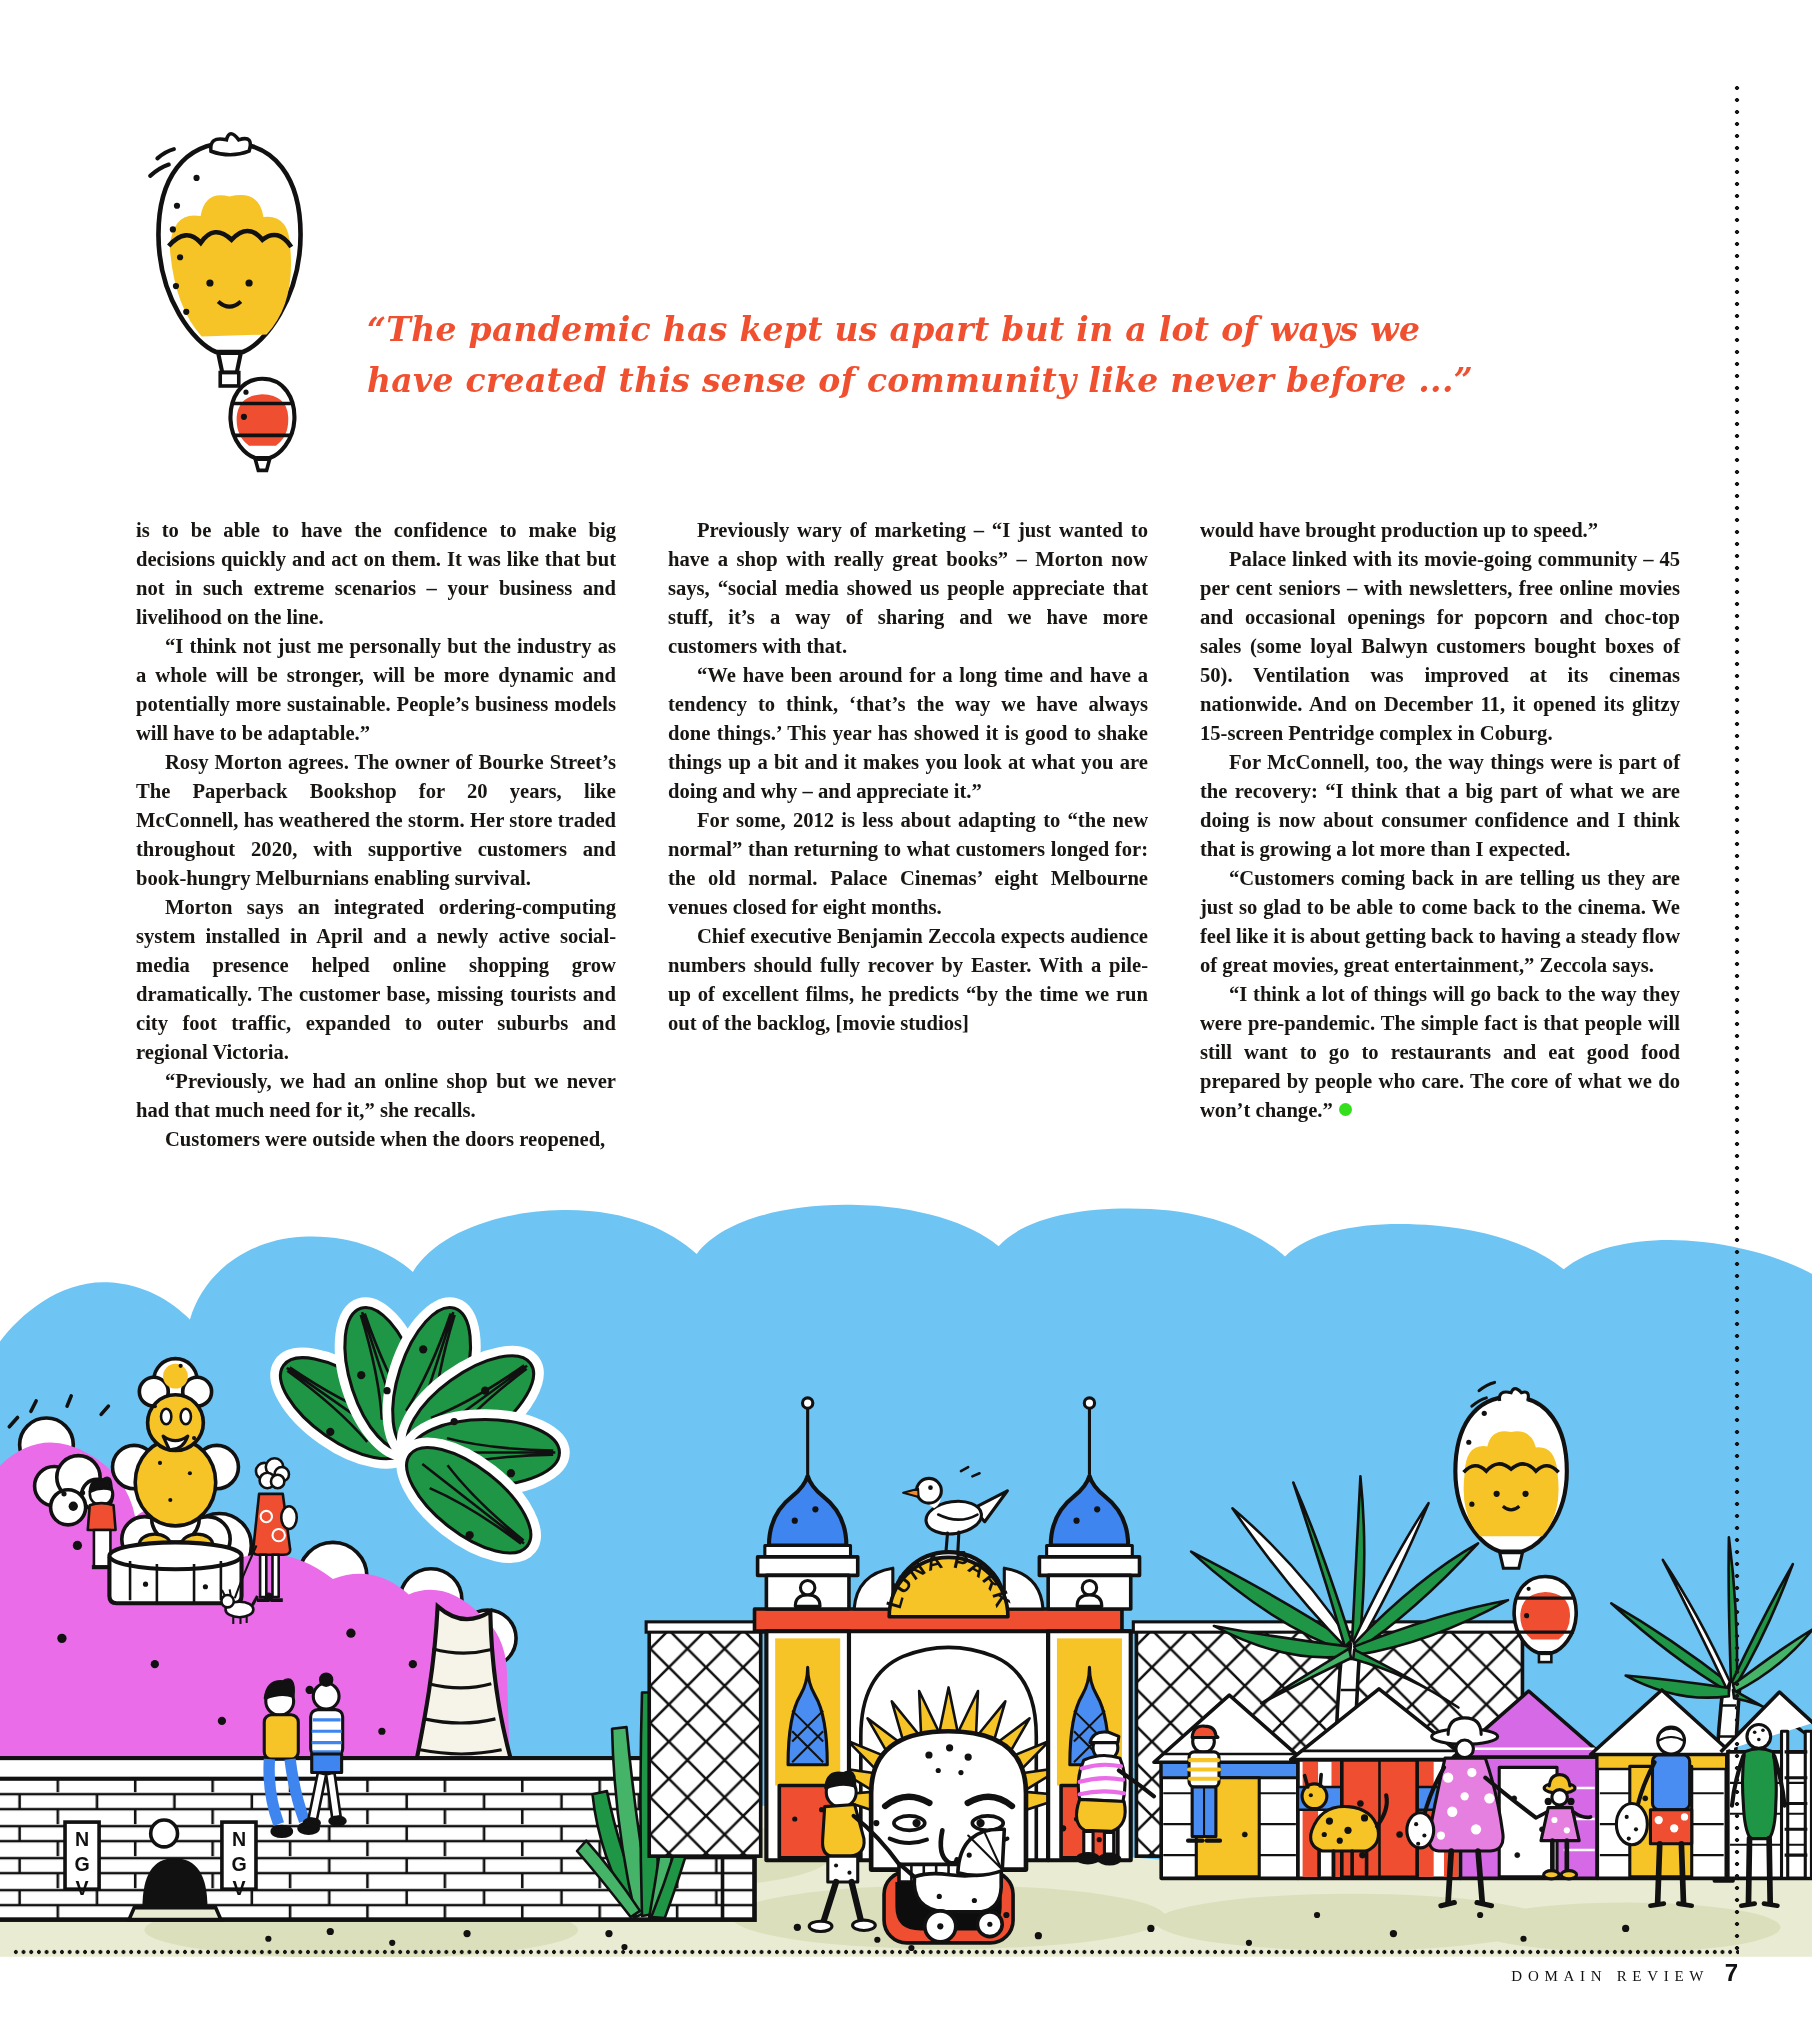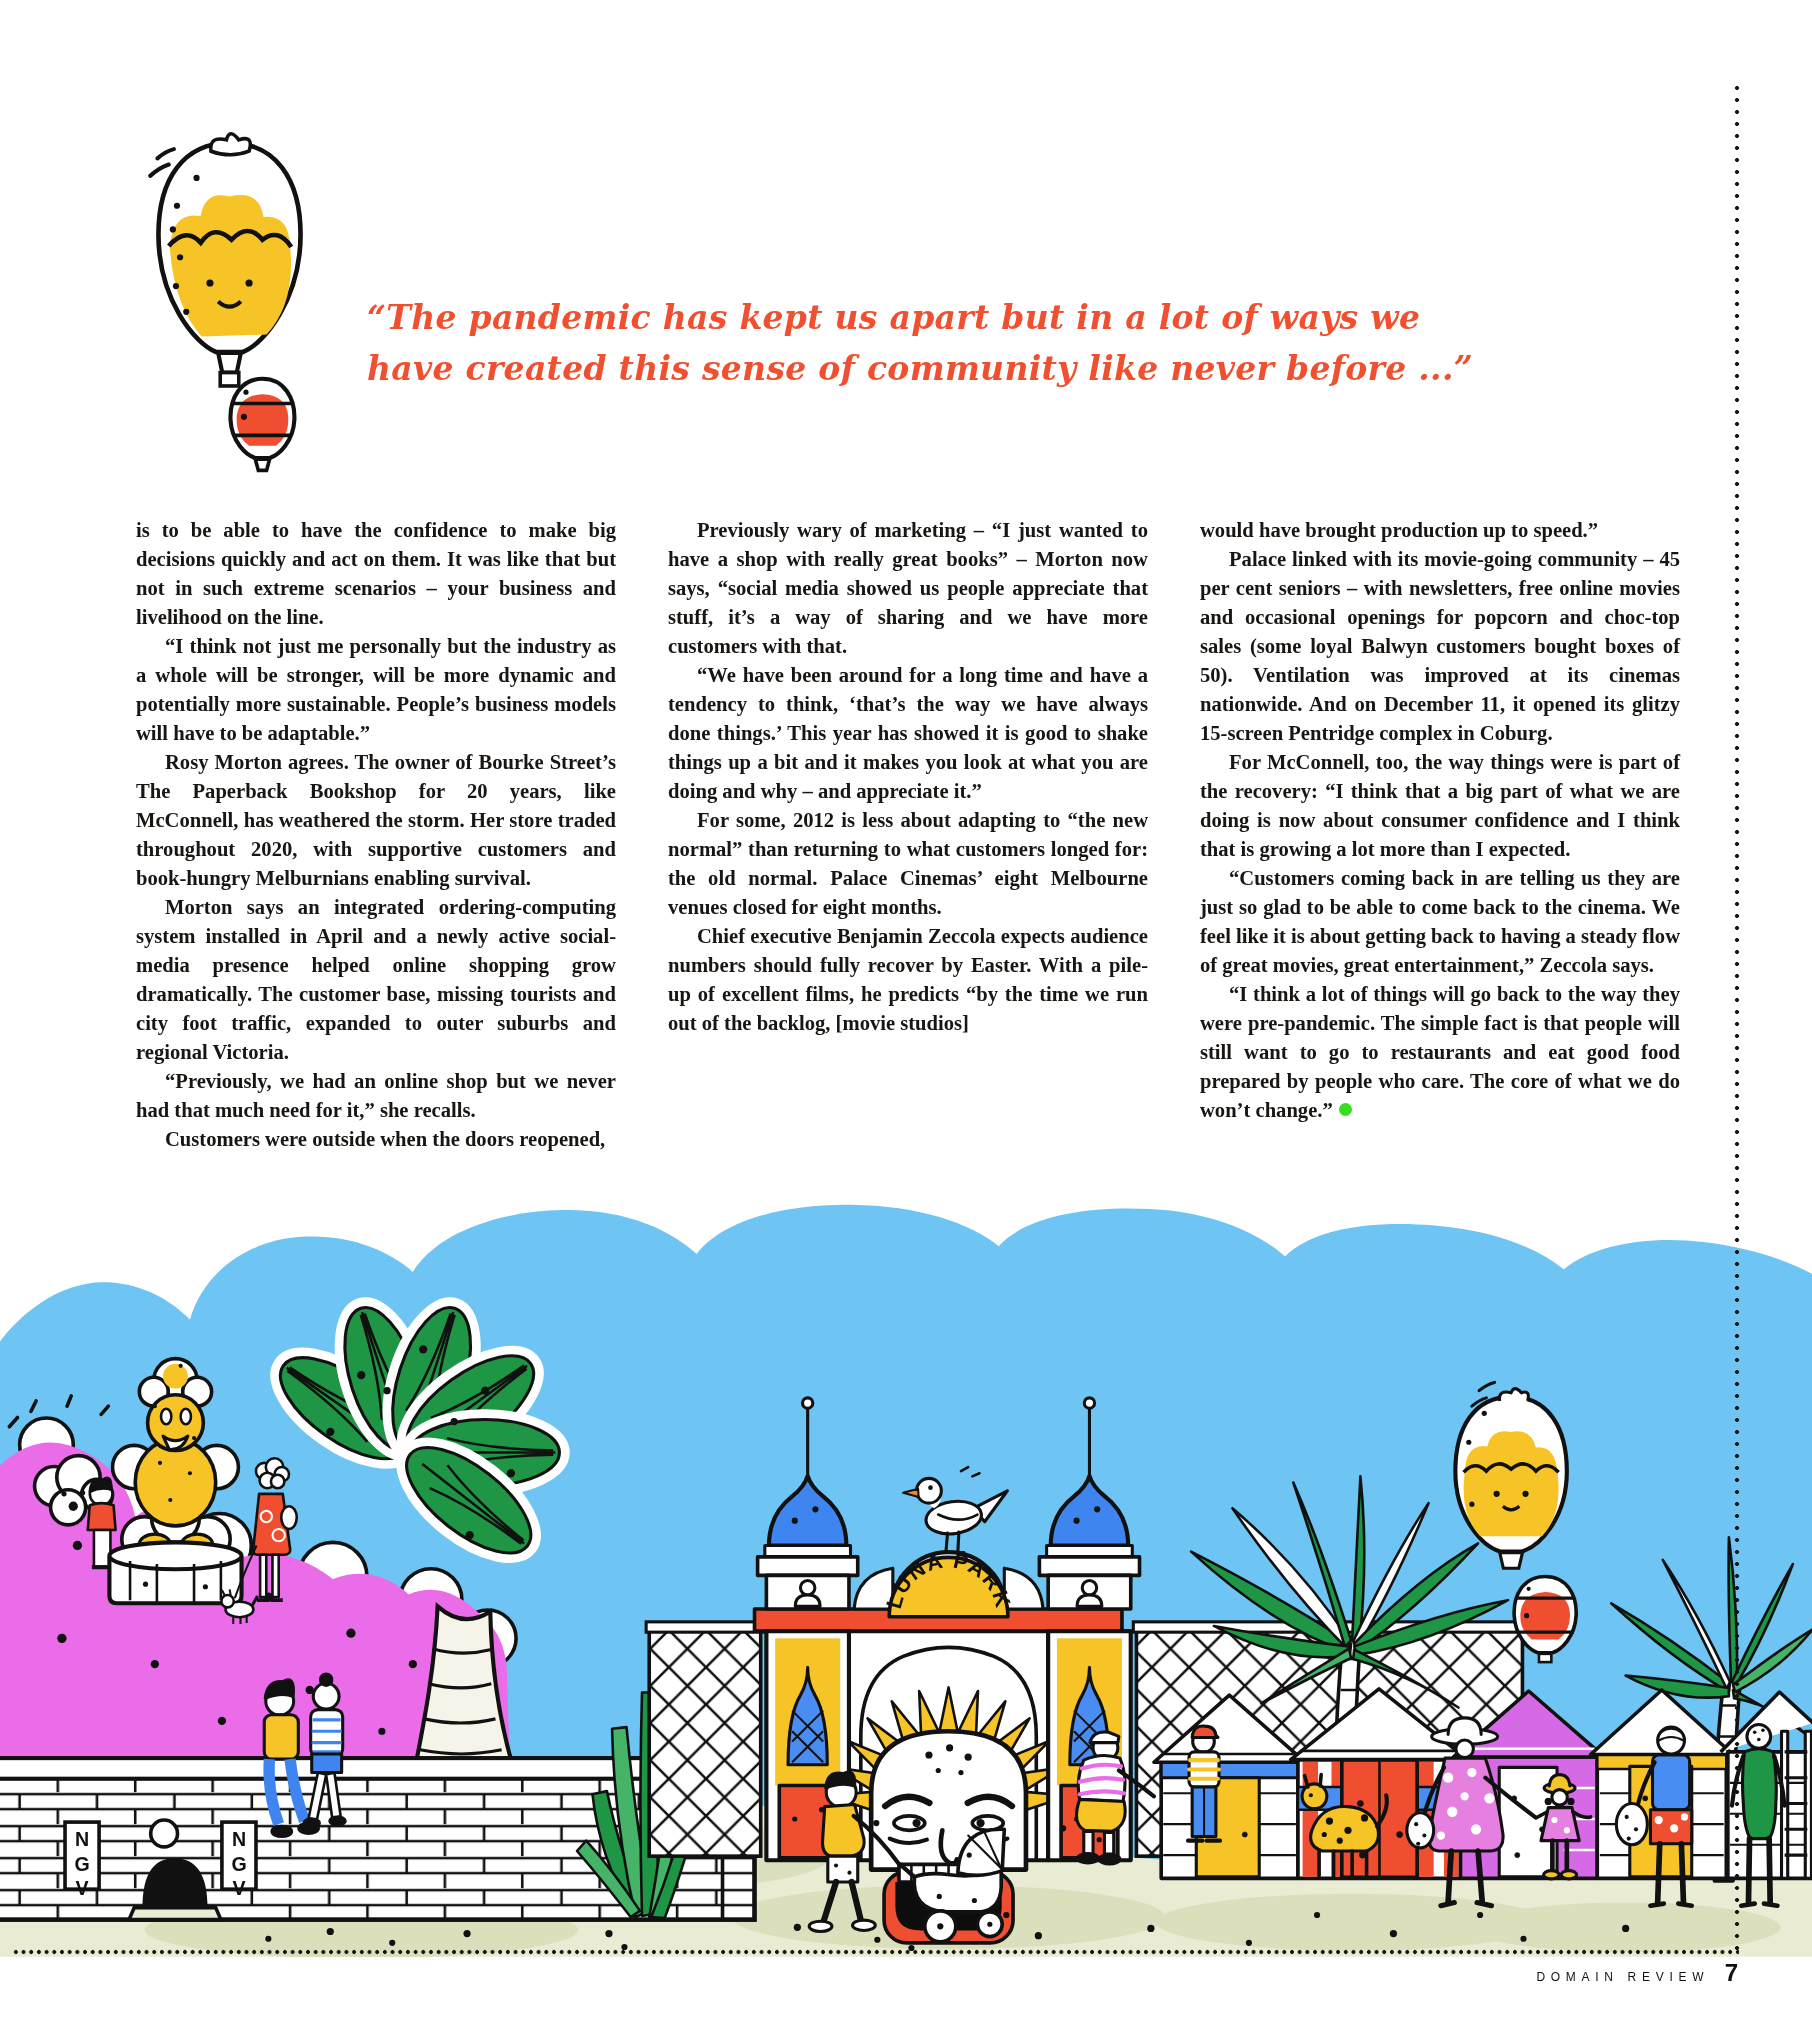--- a/index.html
+++ b/index.html
@@ -1,20 +1,20 @@
 <!DOCTYPE html>
 <html style="font-size:8.3px"><head>
 <meta charset="utf-8">
 <style>
   html,body{margin:0;padding:0;background:#ffffff;}
   #page{position:relative;width:1813px;height:2035px;background:#fff;overflow:hidden;
         font-family:"Liberation Serif",serif;color:#151311;}
   
   #balloons-top{position:absolute;left:143px;top:128px;width:173px;height:345px;}
-  #quote{position:absolute;left:367px;top:292px;width:991px;}
+  #quote{position:absolute;left:367px;top:304px;width:991px;}
   .qline{font-family:"DejaVu Serif",serif;font-style:italic;font-weight:600;
          font-size:33px;line-height:51px;color:#F0502F;letter-spacing:0.3px;white-space:nowrap;}
   #attrib{margin-top:15.5px;font-family:"Liberation Sans",sans-serif;font-weight:700;
           font-size:17.5px;letter-spacing:0.8px;color:#F0502F;}
   
   #cols{position:absolute;left:136px;top:516px;width:1543px;display:grid;
         grid-template-columns:repeat(3,480px);column-gap:52px;}
   .col{width:480px;}
   .col p{margin:0;font-size:20.6px;line-height:29px;text-align:justify;
          font-family:"Liberation Serif",serif;color:#181512;font-weight:bold;}
@@ -27,21 +27,21 @@
        letter-spacing:2.6px;color:#101010;}
   
   #vdots{position:absolute;left:1734px;top:82px;width:5.7px;height:1871px;
          background-image:radial-gradient(circle,#161616 1.8px,transparent 2px);
          background-size:5.7px 12px;background-repeat:repeat-y;background-position:center top;}
   #hdots{position:absolute;left:12.4px;top:1949px;width:1727px;height:5.7px;
          background-image:radial-gradient(circle,#161616 1.8px,transparent 2px);
          background-size:7.7px 5.7px;background-repeat:repeat-x;background-position:left center;}
   
   #footer{position:absolute;left:0;top:1959px;width:1738px;text-align:right;white-space:nowrap;}
-  #footer .pub{font-family:Liberation Sans, sans-serif;font-size:12px;letter-spacing:5.7px;color:#111;}
+  #footer .pub{font-family:Liberation Serif, serif;font-size:15px;letter-spacing:5.7px;color:#111;}
   #footer .num{font-family:"Liberation Sans",sans-serif;font-weight:700;font-size:24px;color:#111;margin-left:13.4px;}
   
   #scene{position:absolute;left:0;top:1184px;width:1813px;height:773px;}
 </style>
 </head>
 <body>
 
 <div id="page">
 
   <svg id="balloons-top" viewBox="0 0 336 668">

